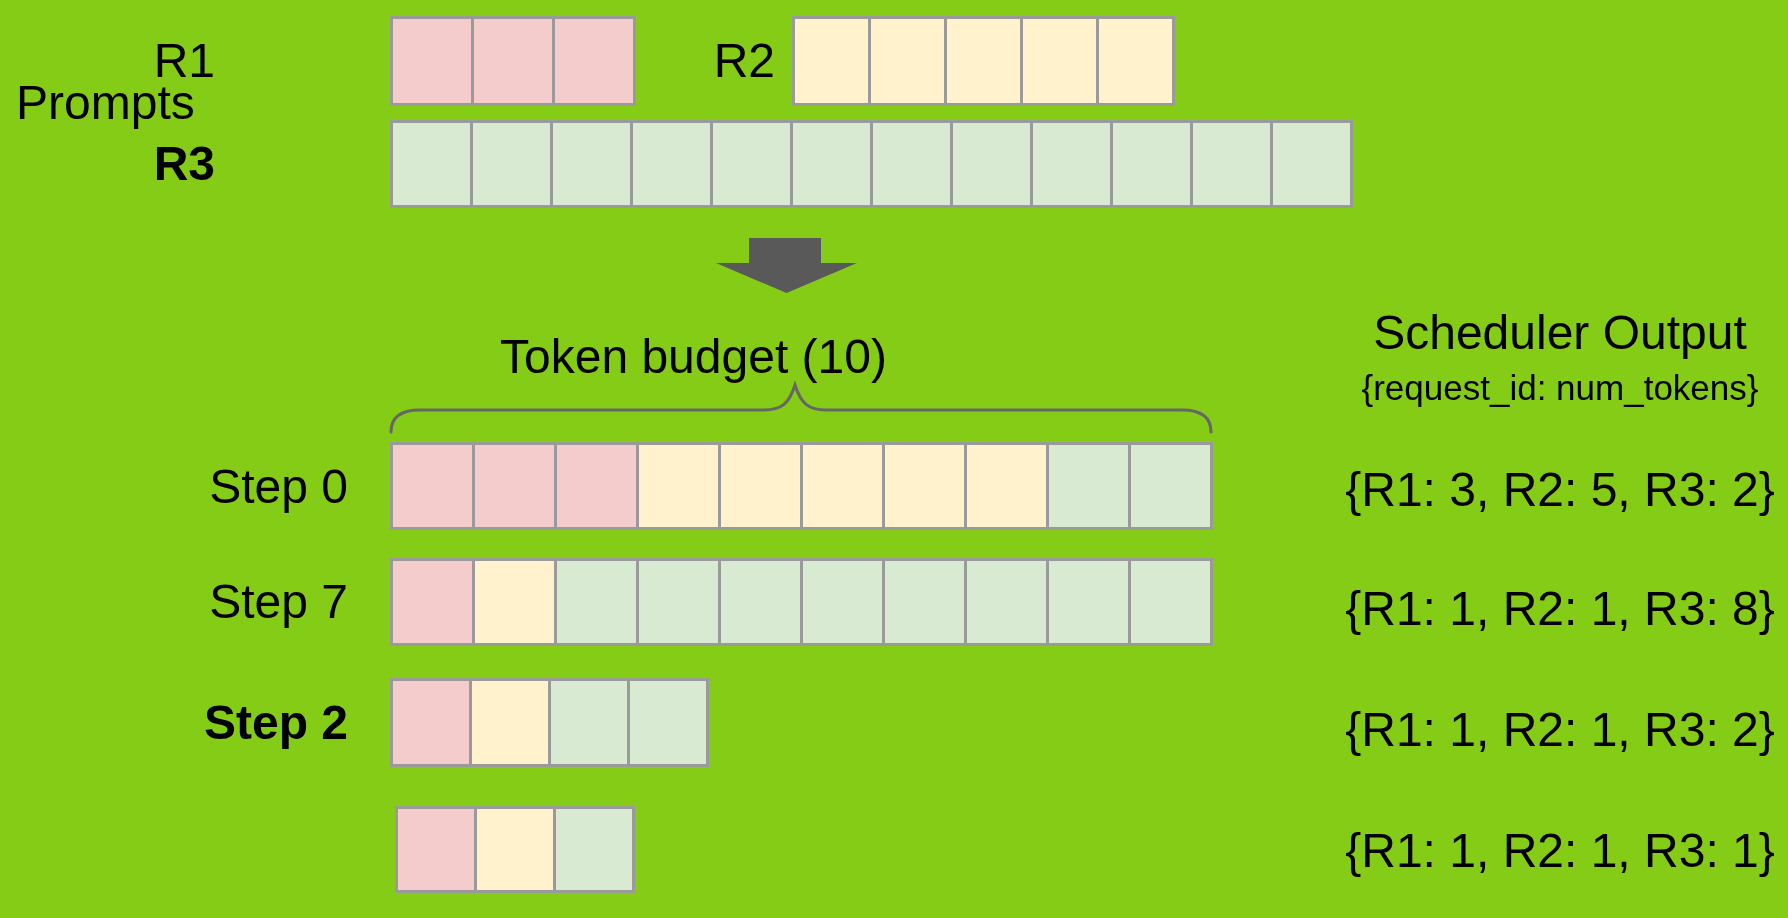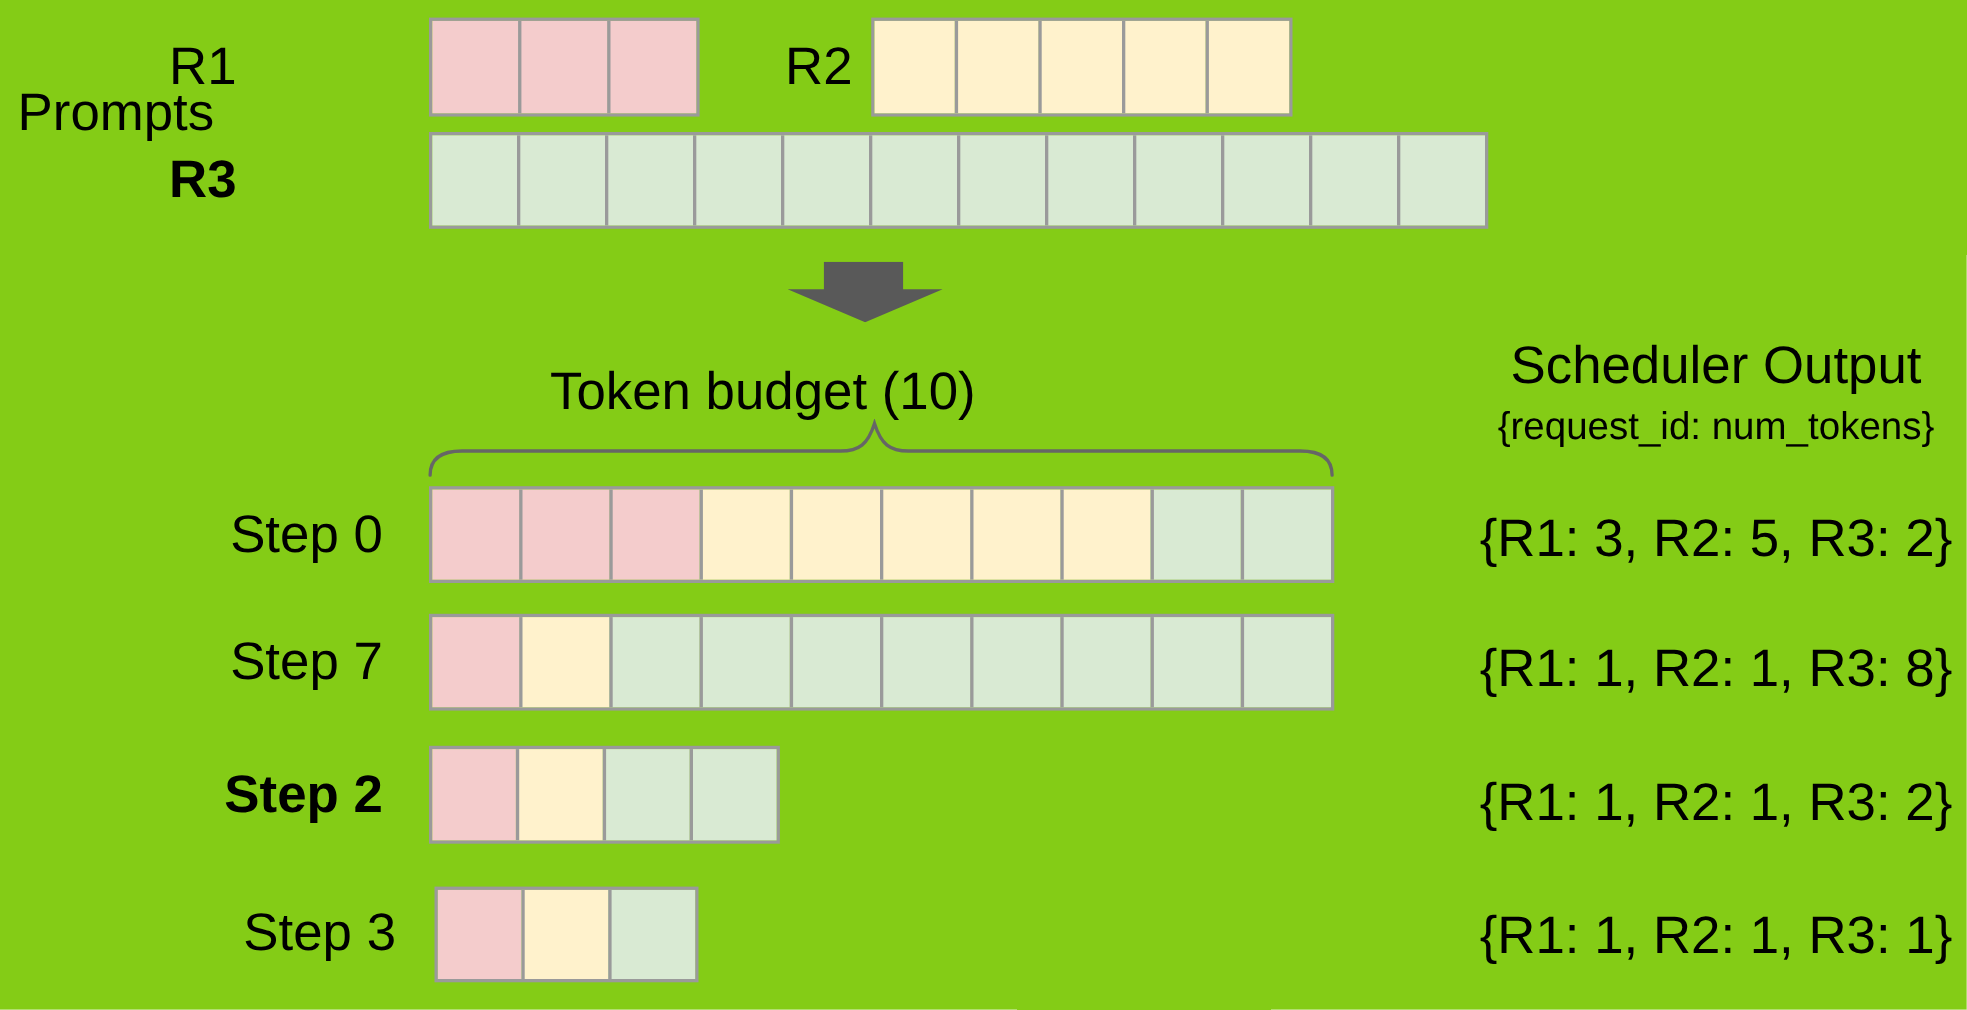--- a/index.html
+++ b/index.html
@@ -103,21 +103,20 @@
     </div>
 
   <div class="txt big steplab" style="left:140px;top:698px;font-weight:bold;">Step 2</div>
   <div class="row" style="left:390px;top:678px;height:89px;">
       <div class="cell" style="width: 76px; background: rgb(244, 204, 204);"></div>
       <div class="cell" style="width: 76px; background: rgb(255, 242, 204);"></div>
       <div class="cell" style="width: 76px; background: rgb(217, 234, 211);"></div>
       <div class="cell" style="width: 76px; background: rgb(217, 234, 211);"></div>
     </div>
 
-  <div class="txt big steplab" style="left:152px;top:824px;">Step 3</div>
   <div class="row" style="left:395px;top:806px;height:87px;">
       <div class="cell" style="width: 76px; background: rgb(244, 204, 204);"></div>
       <div class="cell" style="width: 76px; background: rgb(255, 242, 204);"></div>
       <div class="cell" style="width: 76px; background: rgb(217, 234, 211);"></div>
     </div>
 
   <div class="txt big sched" style="left:1330px;top:308px;">Scheduler Output</div>
   <div class="txt sched sched-sub" style="left:1330px;top:368px;">{request_id: num_tokens}</div>
 
   <div class="txt out" style="left:1330px;top:462px;">{R1: 3, R2: 5, R3: 2}</div>

